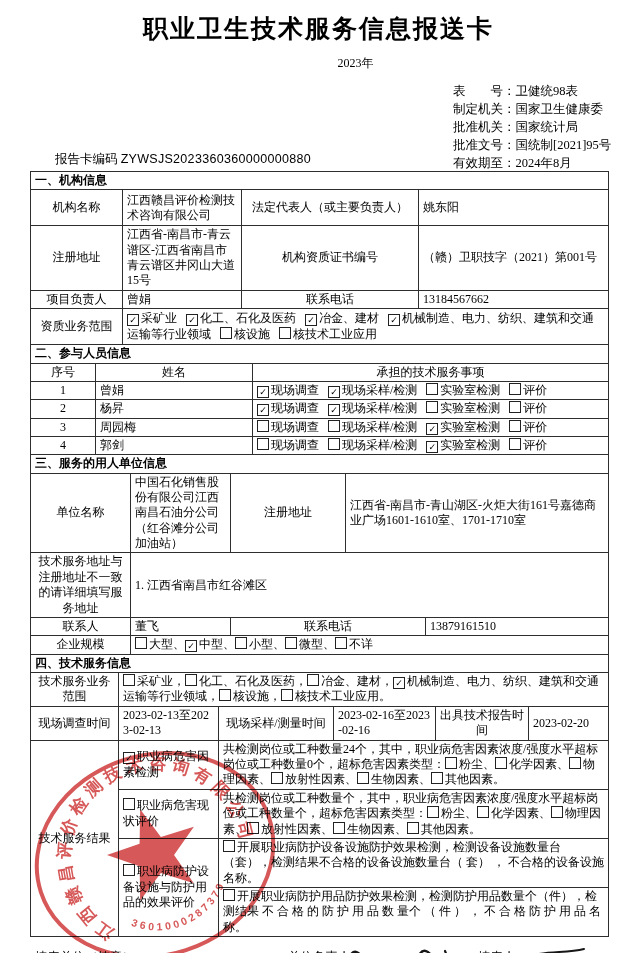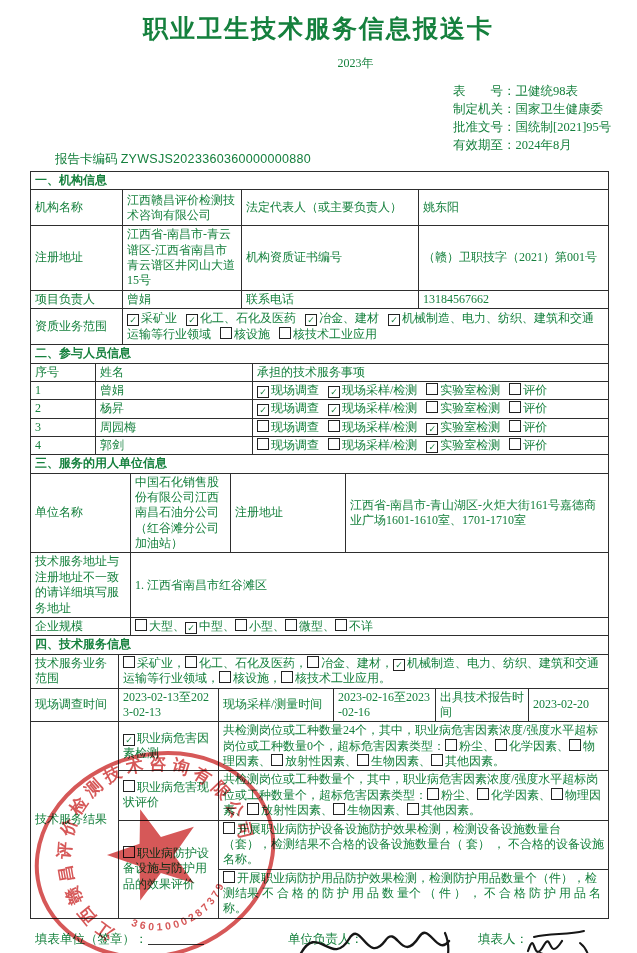--- a/index.html
+++ b/index.html
@@ -1,33 +1,33 @@
 <!DOCTYPE html>
 <html><head>
 <meta charset="utf-8">
 <style>
   html,body{margin:0;padding:0;background:#ffffff;}
   .page{position:relative;width:637px;height:953px;background:#fff;overflow:hidden;
-        font-family:"Liberation Serif","DejaVu Serif",serif;color:#15803d;}
+        font-family:"Liberation Serif","DejaVu Serif",serif;color:#000000;}
   
   .hdr{position:relative;height:172px;}
   .title{position:absolute;top:12px;left:0;width:100%;text-align:center;
          font-size:25px;font-weight:bold;letter-spacing:2px;}
   .year{position:absolute;top:55px;left:0;width:100%;text-align:center;font-size:12px;padding-left:37px;}
   .meta{position:absolute;left:453px;top:82px;font-size:12.5px;line-height:18px;}
   .meta .ln{white-space:nowrap;}
   .repcode{position:absolute;left:55px;top:151px;font-size:12.5px;}
   .repcode .code{font-family:Liberation Sans, sans-serif;letter-spacing:.3px;}
   
   .tables{margin:0 29px 0 30px;}
   table.frm{width:578px;border-collapse:collapse;table-layout:fixed;margin-top:-1px;padding-left:10px;}
   table.frm td{border:1px solid #2e2e2e;padding:1px 4px;font-size:12px;line-height:1.28;
                vertical-align:middle;word-break:break-all;}
   td.sec{font-weight:bold;font-size:12.5px;padding:1px 6px;}
-  td.lab{font-family:Liberation Serif, serif;}
+  td.lab{text-align:center;font-family:Liberation Serif, serif;}
   td.val{text-align:left;}
   td.top{vertical-align:top;}
   
   .cb{display:inline-block;width:10px;height:10px;border:1px solid #222;margin-right:2px;
       font-size:9px;line-height:10px;text-align:center;vertical-align:-1px;
       font-family:"DejaVu Sans",sans-serif;background:#fff;}
   .cl.gap .cbi{margin-right:9px;}
   
   .foot{position:relative;height:92px;font-size:12.5px;}
   .f-unit{position:absolute;left:35px;top:12px;}
@@ -44,20 +44,21 @@
 <body>
 
 <div class="page">
 
   <div class="hdr">
     <div class="title">职业卫生技术服务信息报送卡</div>
     <div class="year">2023年</div>
     <div class="meta">
       <div class="ln"><span>表　　号：</span><span>卫健统98表</span></div>
       <div class="ln"><span>制定机关：</span><span>国家卫生健康委</span></div>
+      <div class="ln"><span>批准机关：</span><span>国家统计局</span></div>
       <div class="ln"><span>批准文号：</span><span>国统制[2021]95号</span></div>
       <div class="ln"><span>有效期至：</span><span>2024年8月</span></div>
     </div>
     <div class="repcode">
       <span>报告卡编码</span>
       <span class="code">ZYWSJS2023360360000000880</span>
     </div>
   </div>
 
   <div class="tables">
@@ -150,20 +151,26 @@
           </tr>
       <tr style="height:66px">
         <td class="lab">单位名称</td>
         <td class="val">中国石化销售股份有限公司江西南昌石油分公司（红谷滩分公司加油站）</td>
         <td class="lab">注册地址</td>
         <td class="val top" colspan="2">江西省-南昌市-青山湖区-火炬大街161号嘉德商业广场1601-1610室、1701-1710室</td>
       </tr>
       <tr style="height:48px">
         <td class="lab">技术服务地址与注册地址不一致的请详细填写服务地址</td>
         <td class="val top" colspan="4">1. 江西省南昌市红谷滩区</td>
+      </tr>
+      <tr style="height:18px">
+        <td class="lab">联系人</td>
+        <td class="val">董飞</td>
+        <td class="lab" colspan="2">联系电话</td>
+        <td class="val">13879161510</td>
       </tr>
       <tr style="height:18px">
         <td class="lab">企业规模</td>
         <td class="val cl" colspan="4"><span class="cbi"><span class="cb"></span><span>大型、</span></span><span class="cbi"><span class="cb">✓</span><span>中型、</span></span><span class="cbi"><span class="cb"></span><span>小型、</span></span><span class="cbi"><span class="cb"></span><span>微型、</span></span><span class="cbi"><span class="cb"></span><span>不详</span></span></td>
       </tr>
     </tbody>
       </table>
 
     <table class="frm">
       <colgroup>

